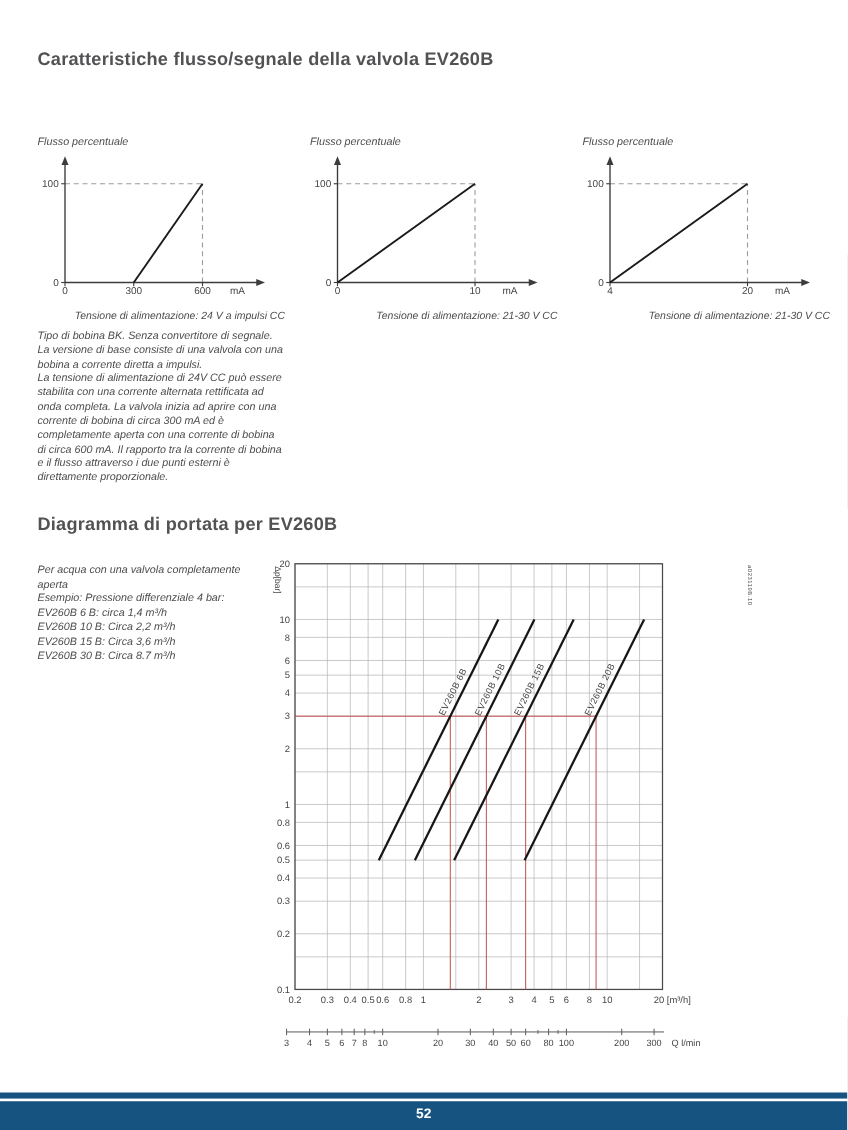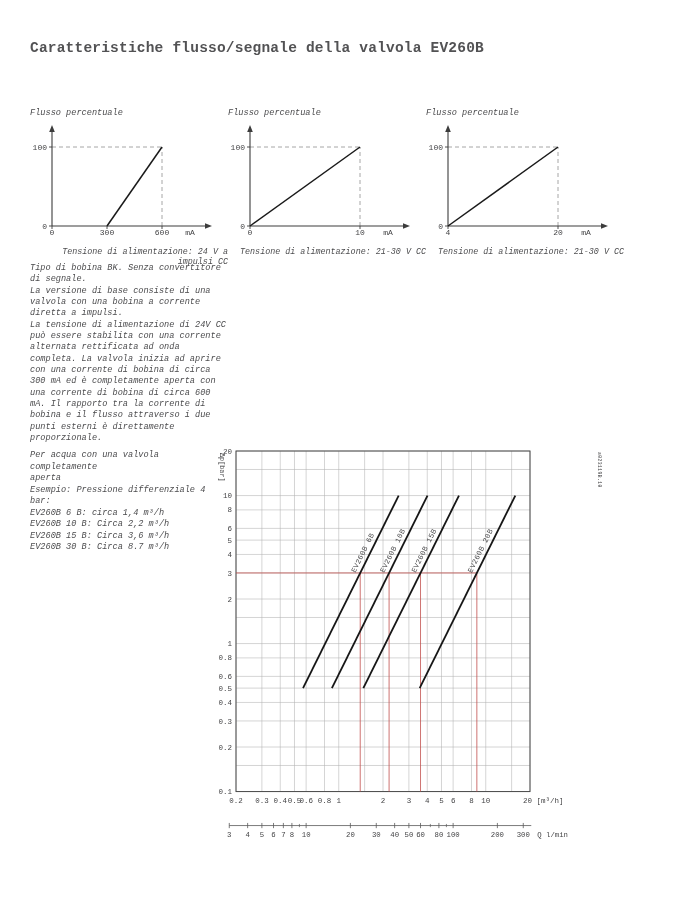--- a/index.html
+++ b/index.html
@@ -1,21 +1,21 @@
 <!DOCTYPE html>
 <html><head>
 <meta charset="utf-8">
 <style>
   html,body{margin:0;padding:0;background:#e8e8e8;}
   .page{position:relative;width:678px;height:904px;background:#ffffff;margin:0 auto;
-        font-family:Liberation Mono, monospace;overflow:hidden;}
+        font-family:Liberation Sans, sans-serif;overflow:hidden;}
   .h1{position:absolute;left:30px;top:40px;margin:0;font-size:14.5px;font-weight:bold;
       color:#525254;letter-spacing:.2px;}
   .h2{top:412px;}
-  .cols{position:absolute;left:30px;display:flex;gap:0;}
+  .cols{position:absolute;left:30px;display:flex;gap:20px;}
   .col{width:198px;}
   .chart-label{font-style:italic;font-size:8.6px;color:#4c4c4e;margin:0 0 2px 0;}
   .caption{font-style:italic;font-size:8.4px;color:#4c4c4e;text-align:right;margin-top:1px;}
   .desc{font-style:italic;font-size:8.6px;color:#4c4c4e;line-height:1.32;white-space:pre-line;}
   .note{position:absolute;left:30px;top:450px;width:192px;font-style:italic;font-size:8.6px;
         color:#4c4c4e;line-height:1.34;}
   .flow-svg{position:absolute;left:210px;top:440px;}
   svg{overflow:visible;display:block;}
   svg text{fill:#454547;}
   .footer{position:absolute;left:0;bottom:0;width:100%;}
@@ -101,20 +101,21 @@
       <div class="caption">Tensione di alimentazione: 21-30 V CC</div>
     </div>
   </div>
 
   <div class="cols" style="top:263px">
     <div class="col desc">Tipo di bobina BK. Senza convertitore di segnale.
 La versione di base consiste di una valvola con una bobina a corrente diretta a impulsi.
 La tensione di alimentazione di 24V CC può essere stabilita con una corrente alternata rettificata ad onda completa. La valvola inizia ad aprire con una corrente di bobina di circa 300 mA ed è completamente aperta con una corrente di bobina di circa 600 mA. Il rapporto tra la corrente di bobina e il flusso attraverso i due punti esterni è direttamente proporzionale.</div>
   </div>
 
+  <h2 class="h1 h2">Diagramma di portata per EV260B</h2>
 
   <div class="note">
     <div>Per acqua con una valvola completamente</div>
     <div>aperta</div>
     <div>Esempio: Pressione differenziale 4 bar:</div>
     <div>EV260B 6 B: circa 1,4 m³/h</div>
     <div>EV260B 10 B: Circa 2,2 m³/h</div>
     <div>EV260B 15 B: Circa 3,6 m³/h</div>
     <div>EV260B 30 B: Circa 8.7 m³/h</div>
   </div>
@@ -239,14 +240,19 @@
       <text x="287.3882338063956" y="396.5524393582692" text-anchor="middle" font-size="7.3">200</text>
       <line x1="313.27364888758075" y1="382.9524393582692" x2="313.27364888758075" y2="388.15243935826925" stroke="#5a5a5a" stroke-width="0.8"></line>
       <text x="313.27364888758075" y="396.5524393582692" text-anchor="middle" font-size="7.3">300</text>
       <line x1="89.41047333137115" y1="383.9524393582692" x2="89.41047333137115" y2="387.15243935826925" stroke="#5a5a5a" stroke-width="0.7"></line>
       <line x1="220.36623632588615" y1="383.9524393582692" x2="220.36623632588615" y2="387.15243935826925" stroke="#5a5a5a" stroke-width="0.7"></line>
       <line x1="236.41047333137115" y1="383.9524393582692" x2="236.41047333137115" y2="387.15243935826925" stroke="#5a5a5a" stroke-width="0.7"></line>
       <text x="327.27364888758075" y="396.5524393582692" font-size="7.3">Q l/min</text>
       <text x="0" y="0" transform="translate(388,12) rotate(90)" font-size="4.6" fill="#8a8a8a" letter-spacing=".5">a023119B.10</text>
     </svg>
 
+  <div class="footer">
+    <div class="bar-top"></div>
+    <div class="bar-gap"></div>
+    <div class="bar-main">52</div>
+  </div>
 
 </div>
 
 </body></html>

